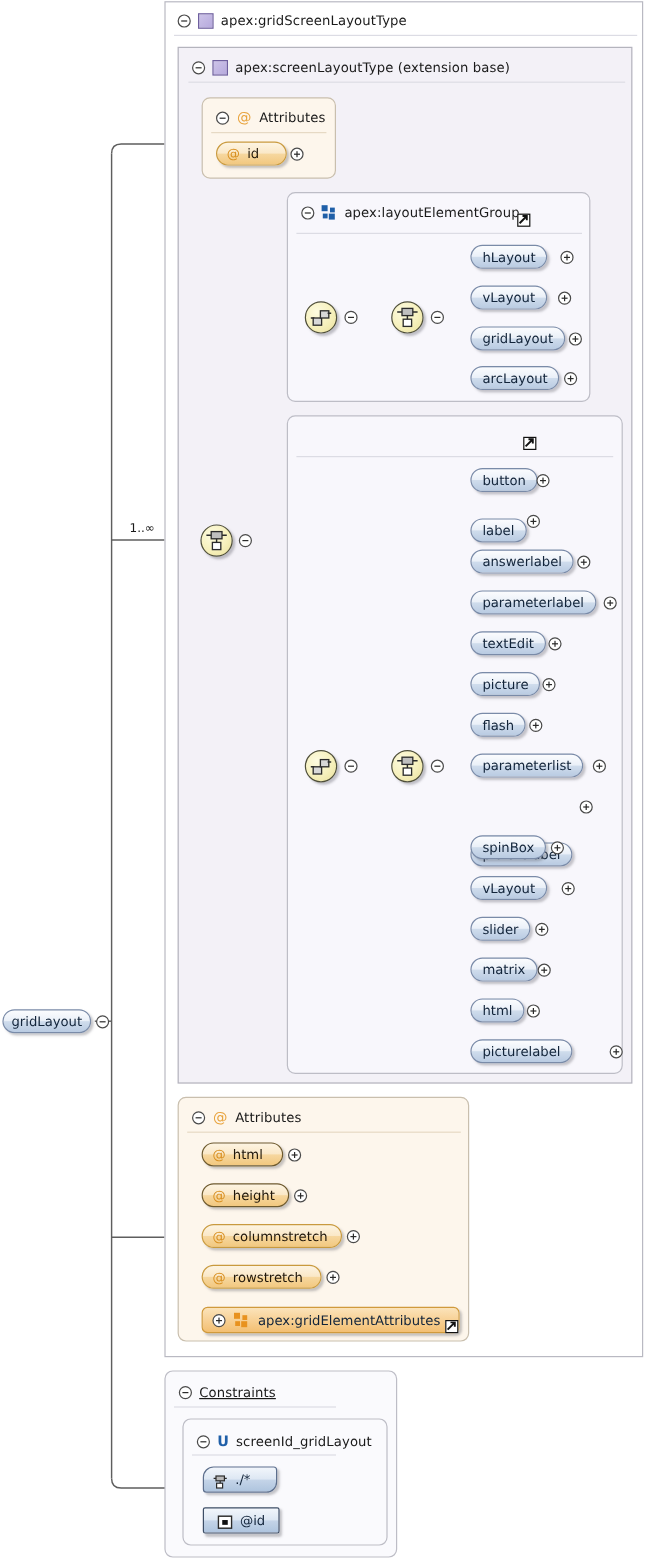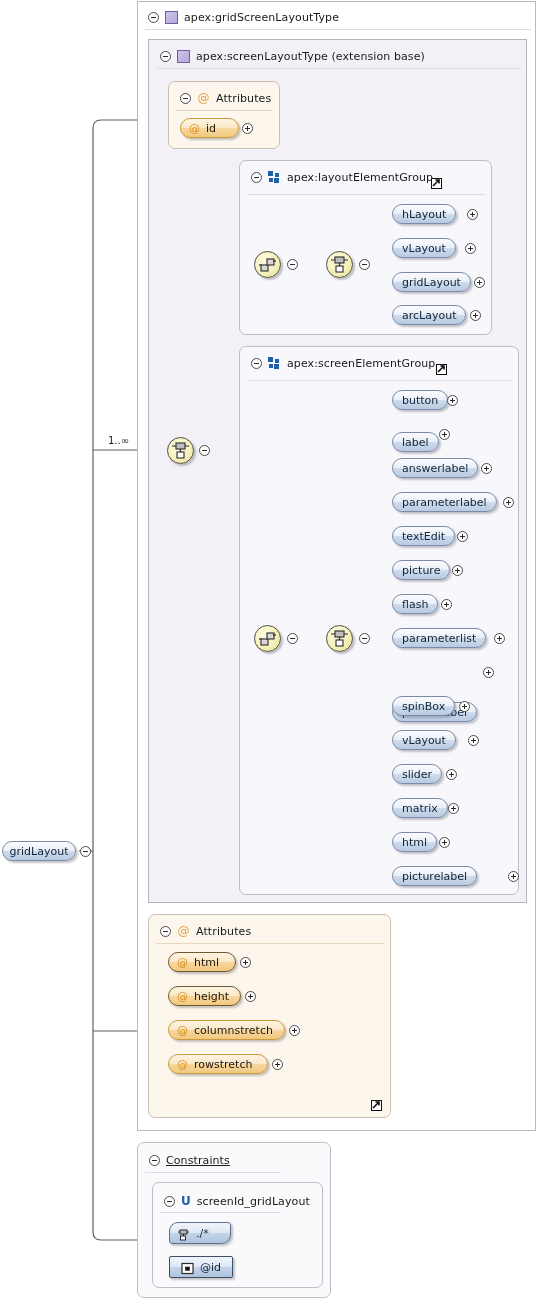--- a/index.html
+++ b/index.html
@@ -359,30 +359,20 @@
     <span>gridLayout</span>
   </div>
   <span class="exp plus exp-abs" style="left:474px; top:277px;"></span>
 
   <div class="pill" style="left:392px; top:305px;">
     <span>arcLayout</span>
   </div>
   <span class="exp plus exp-abs" style="left:470px; top:310px;"></span>
 
   <div class="cbox group" style="left:239px; top:346px; width:280px; height:549px;"></div>
-  <div class="chdr" style="left:243px; top:351px;">
-    <span class="exp"></span>
-    <span class="ico-group">
-      <i class="a"></i>
-        <i class="b"></i>
-        <i class="c"></i>
-        <i class="d"></i>
-    </span>
-    <span class="title">apex:screenElementGroup</span>
-  </div>
   <div class="ico-ext" style="left:436px; top:364px;">
     <svg width="9" height="9" viewBox="0 0 9 9">
         <path d="M1 7 L7 1 M3.4 1 L7 1 L7 4.6" stroke="#111" stroke-width="1.6" fill="none"></path>
       </svg>
   </div>
   <div class="hrule" style="left:247px; top:380px; width:264px;"></div>
 
   <div class="comp" style="left:254px; top:625px;">
     <svg width="25" height="25" viewBox="0 0 25 25">
       <path d="M4 13 H7" stroke="#2b2b2b" stroke-width="1.2"></path>
@@ -502,20 +492,30 @@
     <span>columnstretch</span>
   </div>
   <span class="exp plus exp-abs" style="left:289px; top:1025px;"></span>
 
   <div class="pill attr" style="left:168px; top:1054px; width:100px;">
     <span class="ico-at">@</span>
     <span>rowstretch</span>
   </div>
   <span class="exp plus exp-abs" style="left:272px; top:1059px;"></span>
 
+  <div class="pill grpref" style="left:168px; top:1089px; width:215px;">
+    <span class="exp plus"></span>
+    <span class="ico-group orange">
+      <i class="a"></i>
+        <i class="b"></i>
+        <i class="c"></i>
+        <i class="d"></i>
+    </span>
+    <span>apex:gridElementAttributes</span>
+  </div>
   <div class="ico-ext" style="left:371px; top:1100px;">
     <svg width="9" height="9" viewBox="0 0 9 9">
         <path d="M1 7 L7 1 M3.4 1 L7 1 L7 4.6" stroke="#111" stroke-width="1.6" fill="none"></path>
       </svg>
   </div>
 
   <div class="cbox constraints" style="left:137px; top:1142px; width:194px; height:156px;"></div>
   <div class="chdr" style="left:141px; top:1148px;text-decoration:underline;">
     <span class="exp"></span>
     <span class="title">Constraints</span>

